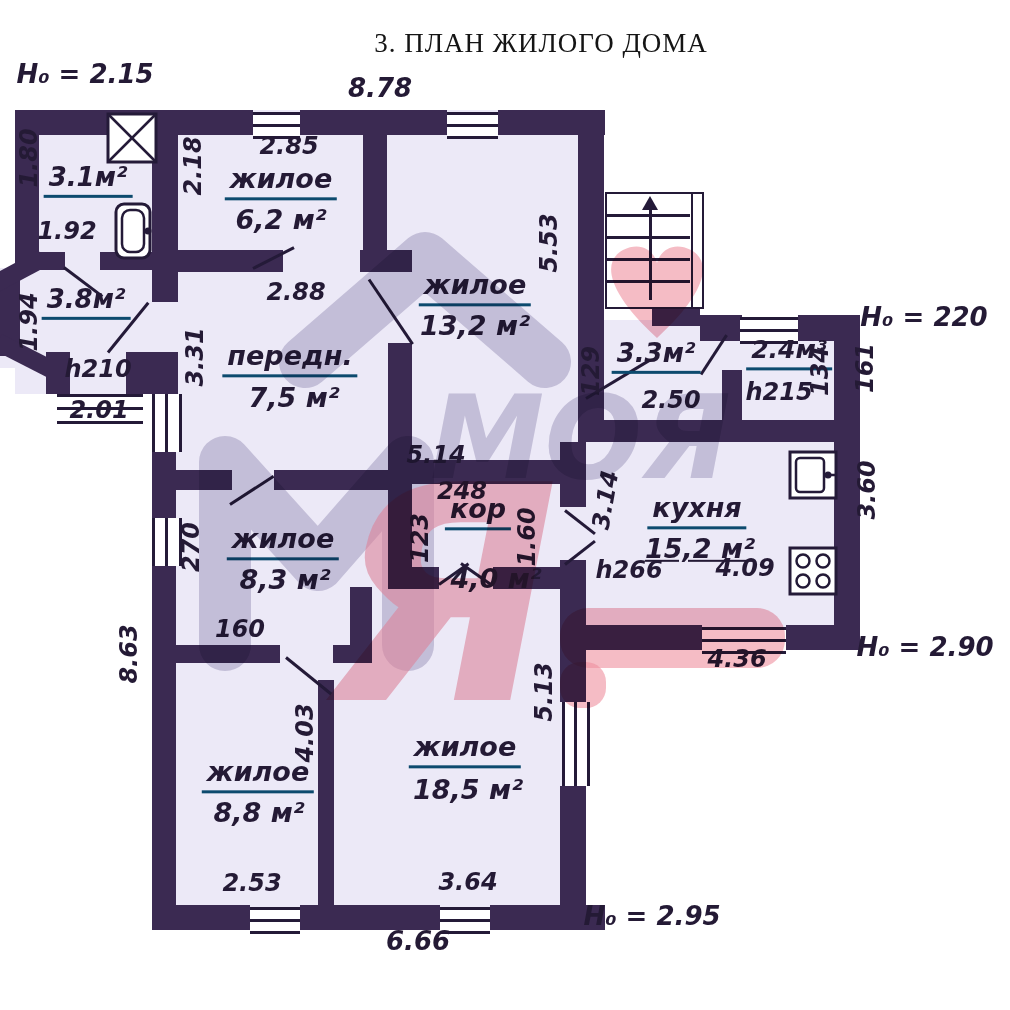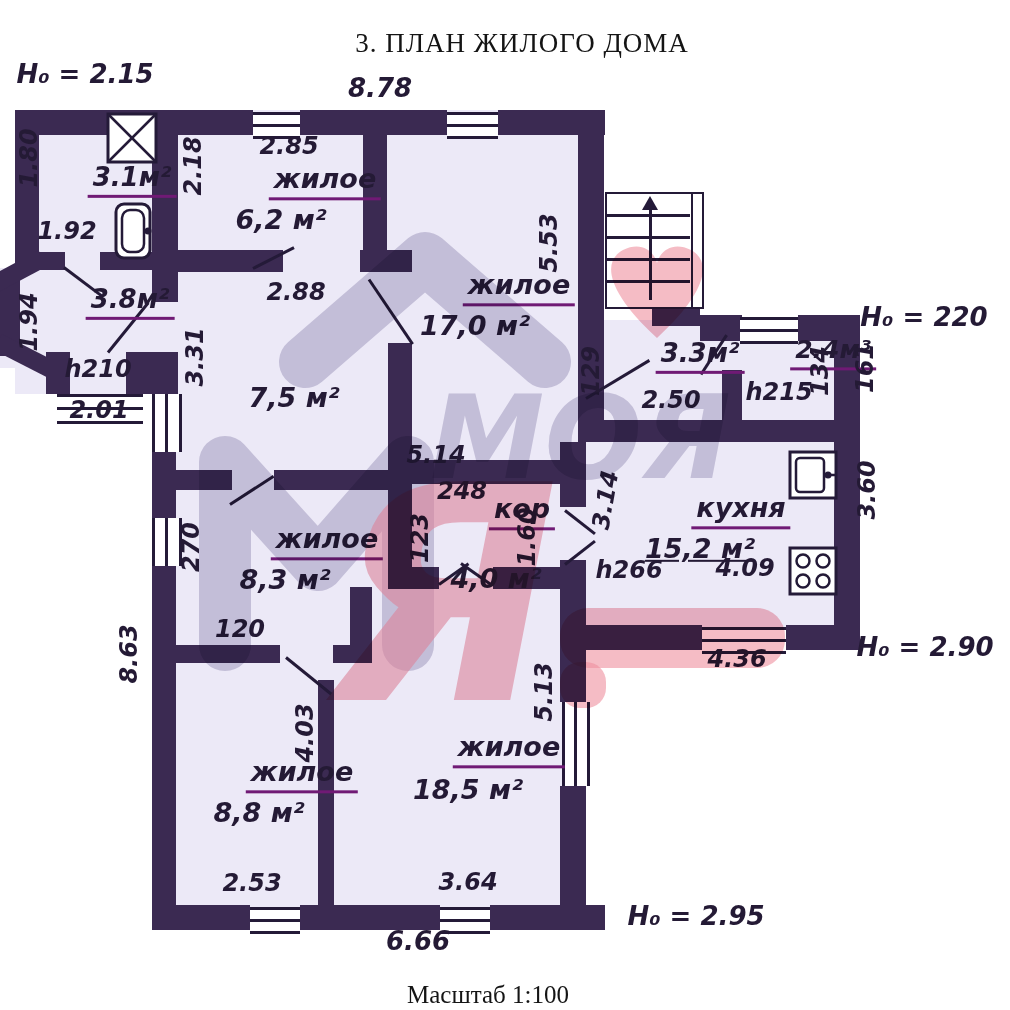--- a/index.html
+++ b/index.html
@@ -10,21 +10,21 @@
   .win-h{position:absolute;z-index:20;background:linear-gradient(to bottom,#fff 0 42%,#241a38 42% 56%,#fff 56%);
          border-top:3px solid #241a38;border-bottom:3px solid #241a38;}
   .win-v{position:absolute;z-index:20;background:linear-gradient(to right,#fff 0 42%,#241a38 42% 56%,#fff 56%);
          border-left:3px solid #241a38;border-right:3px solid #241a38;}
   .door{position:absolute;height:3px;background:#241a38;transform-origin:left center;z-index:25;}
   .lbl{position:absolute;z-index:40;white-space:nowrap;color:#241a35;
        font:italic 700 24px/1.05 "DejaVu Sans",sans-serif;transform:translate(-50%,-50%);}
   .big{font-size:27px;}
   .rot{transform:translate(-50%,-50%) rotate(-90deg);}
   .rot78{transform:translate(-50%,-50%) rotate(-80deg);}
-  .u{border-bottom:3px solid #701a75;padding:0 5px 4px;margin-left:44px;}
+  .u{border-bottom:3px solid #0c4a6e;padding:0 5px 4px;}
   .title{font:400 27px/1.1 "Liberation Serif",serif;font-style:normal;color:#141414;letter-spacing:1px;}
   .scale{font:400 25px/1.1 "Liberation Serif",serif;font-style:normal;color:#141414;}
   .stairs{position:absolute;left:605px;top:192px;width:95px;height:113px;background:#fff;
           border:2.5px solid #241a38;z-index:15;}
   .step{position:absolute;left:0;right:12px;height:2.5px;background:#241a38;}
   .stair-rail{position:absolute;right:9px;top:0;bottom:0;width:2.5px;background:#241a38;}
   .arrow-line{position:absolute;left:42px;top:12px;width:2.5px;height:94px;background:#241a38;}
   .arrow-head{position:absolute;left:35px;top:2px;width:0;height:0;border-left:8px solid transparent;
               border-right:8px solid transparent;border-bottom:14px solid #241a38;}
   .icon{position:absolute;z-index:30;}
@@ -140,44 +140,44 @@
     <line x1="40" y1="25" x2="47" y2="25" stroke="#241a38" stroke-width="2.5"></line>
   </svg>
   <svg class="icon" style="left:788px;top:546px;" width="50" height="50" viewBox="0 0 50 50">
     <rect x="2" y="2" width="46" height="46" fill="#fff" stroke="#241a38" stroke-width="3"></rect>
     <circle cx="15" cy="15" r="6.5" fill="none" stroke="#241a38" stroke-width="2.5"></circle>
     <circle cx="35" cy="15" r="6.5" fill="none" stroke="#241a38" stroke-width="2.5"></circle>
     <circle cx="15" cy="35" r="6.5" fill="none" stroke="#241a38" stroke-width="2.5"></circle>
     <circle cx="35" cy="35" r="6.5" fill="none" stroke="#241a38" stroke-width="2.5"></circle>
   </svg>
 
-  <div class="lbl title" style="left:522px;top:44px;">3. ПЛАН ЖИЛОГО ДОМА</div>
-  <div class="lbl scale" style="left:488px;top:995px;">Масштаб 1:100</div>
+  <div class="lbl title" style="left:541px;top:44px;">3. ПЛАН ЖИЛОГО ДОМА</div>
   <div class="lbl" style="left:85px;top:75px;font-size:26px;">H₀ = 2.15</div>
   <div class="lbl" style="left:924px;top:318px;font-size:26px;">H₀ = 220</div>
   <div class="lbl" style="left:925px;top:648px;font-size:26px;">H₀ = 2.90</div>
-  <div class="lbl" style="left:652px;top:917px;font-size:26px;margin-left:44px;">H₀ = 2.95</div>
+  <div class="lbl" style="left:652px;top:917px;font-size:26px;">H₀ = 2.95</div>
 
   <div class="lbl" style="left:380px;top:89px;font-size:26px;">8.78</div>
   <div class="lbl rot" style="left:30px;top:158px;">1.80</div>
   <div class="lbl u" style="left:88px;top:181px;font-size:26px;">3.1м²</div>
   <div class="lbl" style="left:67px;top:232px;">1.92</div>
   <div class="lbl rot" style="left:194px;top:166px;">2.18</div>
   <div class="lbl" style="left:289px;top:147px;">2.85</div>
   <div class="lbl u big" style="left:281px;top:183px;">жилое</div>
   <div class="lbl big" style="left:281px;top:220px;">6,2 м²</div>
   <div class="lbl" style="left:296px;top:293px;">2.88</div>
   <div class="lbl rot" style="left:30px;top:322px;">1.94</div>
   <div class="lbl u" style="left:86px;top:303px;font-size:26px;">3.8м²</div>
   <div class="lbl" style="left:98px;top:370px;">h210</div>
   <div class="lbl" style="left:99px;top:411px;">2.01</div>
   <div class="lbl rot" style="left:196px;top:357px;">3.31</div>
+  <div class="lbl u big" style="left:290px;top:360px;">передн.</div>
   <div class="lbl big" style="left:294px;top:398px;">7,5 м²</div>
   <div class="lbl u big" style="left:475px;top:289px;">жилое</div>
-  <div class="lbl big" style="left:475px;top:326px;">17,0 м²</div>
+  <div class="lbl big" style="left:475px;top:326px;">13,2 м²</div>
   <div class="lbl rot" style="left:550px;top:243px;">5.53</div>
   <div class="lbl rot" style="left:592px;top:371px;">129</div>
   <div class="lbl u" style="left:656px;top:357px;font-size:26px;">3.3м²</div>
   <div class="lbl" style="left:671px;top:401px;">2.50</div>
   <div class="lbl u" style="left:789px;top:354px;font-size:25px;">2.4м³</div>
   <div class="lbl" style="left:779px;top:393px;">h215</div>
   <div class="lbl rot" style="left:821px;top:371px;">134</div>
   <div class="lbl rot" style="left:866px;top:368px;">161</div>
   <div class="lbl rot" style="left:868px;top:490px;">3.60</div>
   <div class="lbl" style="left:436px;top:456px;">5.14</div>
@@ -188,21 +188,21 @@
   <div class="lbl rot" style="left:528px;top:537px;">1.60</div>
   <div class="lbl rot78" style="left:606px;top:500px;">3.14</div>
   <div class="lbl u big" style="left:697px;top:512px;">кухня</div>
   <div class="lbl big" style="left:700px;top:549px;text-decoration:underline;">15,2 м²</div>
   <div class="lbl" style="left:629px;top:571px;">h266</div>
   <div class="lbl" style="left:745px;top:569px;">4.09</div>
   <div class="lbl" style="left:737px;top:660px;">4.36</div>
   <div class="lbl rot" style="left:192px;top:547px;">270</div>
   <div class="lbl u big" style="left:283px;top:543px;">жилое</div>
   <div class="lbl big" style="left:285px;top:580px;">8,3 м²</div>
-  <div class="lbl" style="left:240px;top:630px;">120</div>
+  <div class="lbl" style="left:240px;top:630px;">160</div>
   <div class="lbl rot" style="left:130px;top:654px;">8.63</div>
   <div class="lbl rot" style="left:306px;top:733px;">4.03</div>
   <div class="lbl u big" style="left:258px;top:776px;">жилое</div>
   <div class="lbl big" style="left:259px;top:813px;">8,8 м²</div>
   <div class="lbl" style="left:252px;top:884px;">2.53</div>
   <div class="lbl u big" style="left:465px;top:751px;">жилое</div>
   <div class="lbl big" style="left:468px;top:790px;">18,5 м²</div>
   <div class="lbl rot" style="left:545px;top:692px;">5.13</div>
   <div class="lbl" style="left:468px;top:883px;">3.64</div>
   <div class="lbl" style="left:418px;top:942px;font-size:26px;">6.66</div>

